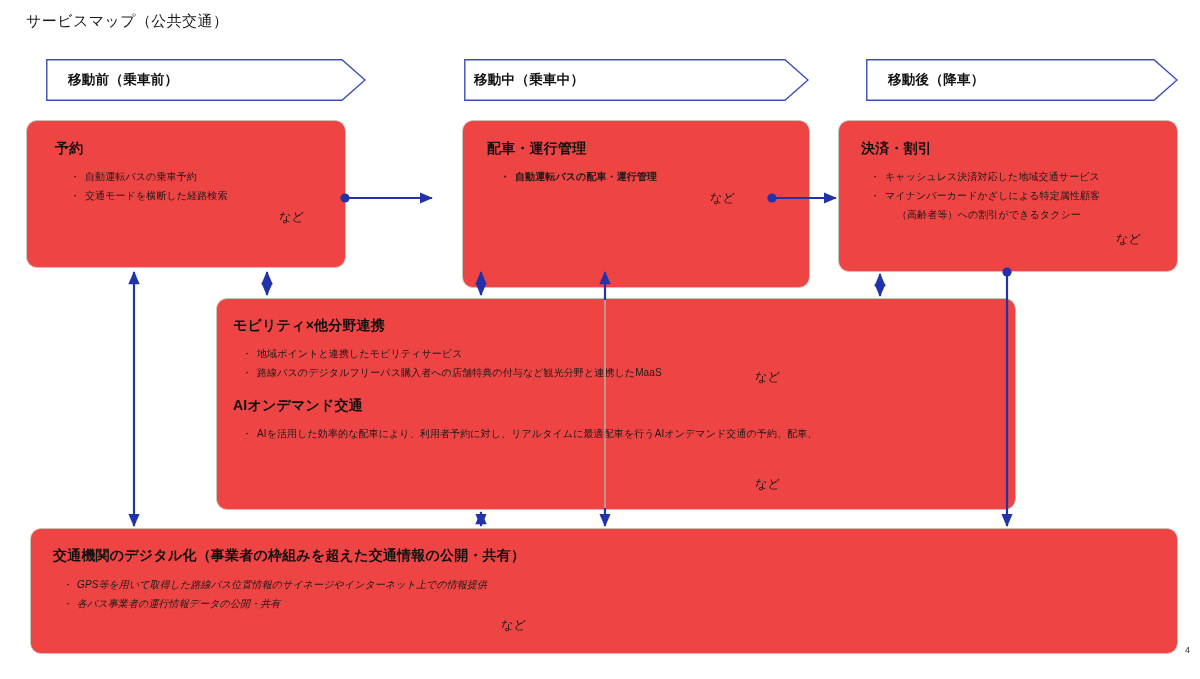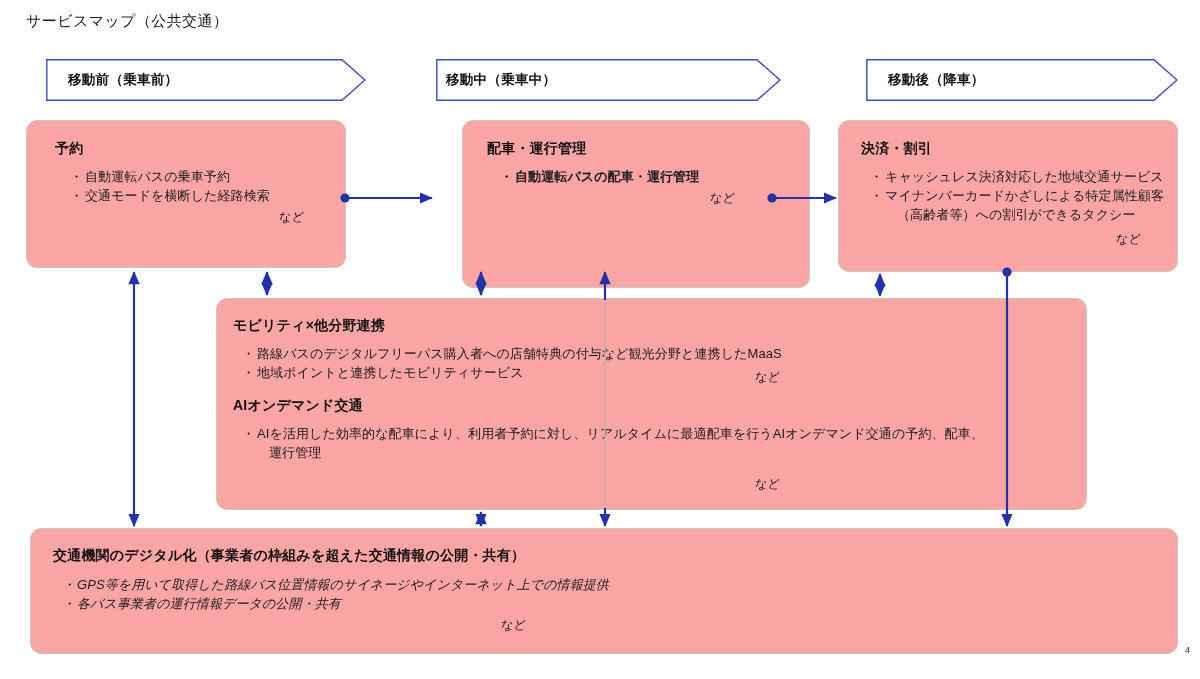--- a/index.html
+++ b/index.html
@@ -40,42 +40,42 @@
     font-size: 13.5px;
     font-weight: 700;
     color: #111;
     white-space: nowrap;
     letter-spacing: 0.3px;
   }
 
   
   .card {
     position: absolute;
-    background: #fca5a5;
+    background: #ef4444;
     border: 1px solid #c9c5bb;
     border-radius: 11px;
     padding-left: 20px;
   }
   .card-title {
     position: absolute;
     font-size: 14px;
     font-weight: 700;
     color: #111;
     white-space: nowrap;
     letter-spacing: 0.2px;
   }
   .bullets {
     position: absolute;
     margin: 0; padding: 0;
     list-style: none;
   }
   .bullets li {
     position: relative;
     padding-left: 14px;
-    font-size: 13px;
+    font-size: 10px;
     line-height: 19px;
     color: #1a1a1a;
     letter-spacing: 0.1px;
   }
   .bullets li::before {
     content: "・";
     position: absolute;
     left: -1px; top: 0;
     color: #1a1a1a;
   }
@@ -105,21 +105,21 @@
 
 <div class="page-title">サービスマップ（公共交通）</div>
 
 <div class="chevron" style="left:26px; top:59px; width:320px;margin-left:20px;">
   <svg width="320" height="42" viewBox="0 0 320 42">
     <polygon points="0.8,0.8 296,0.8 319,21 296,41.2 0.8,41.2" fill="#ffffff" stroke="#3a4fb5" stroke-width="1.4"></polygon>
   </svg>
   <span class="chev-label">移動前（乗車前）</span>
 </div>
 
-<div class="chevron" style="left:424px; top:59px; width:345px;padding-left:12px;">
+<div class="chevron" style="left:452px; top:59px; width:345px;padding-left:12px;">
   <svg width="345" height="42" viewBox="0 0 345 42">
     <polygon points="0.8,0.8 321,0.8 344,21 321,41.2 0.8,41.2" fill="#ffffff" stroke="#3a4fb5" stroke-width="1.4"></polygon>
   </svg>
   <span class="chev-label">移動中（乗車中）</span>
 </div>
 
 <div class="chevron" style="left:866px; top:59px; width:312px;">
   <svg width="312" height="42" viewBox="0 0 312 42">
     <polygon points="0.8,0.8 288,0.8 311,21 288,41.2 0.8,41.2" fill="#ffffff" stroke="#3a4fb5" stroke-width="1.4"></polygon>
   </svg>
@@ -146,32 +146,31 @@
 <div class="card" style="left:838px; top:120px; width:340px; height:152px;">
   <div class="card-title" style="left:22px; top:19px;">決済・割引</div>
   <ul class="bullets" style="left:32px; top:46px; width:306px;">
     <li>キャッシュレス決済対応した地域交通サービス</li>
     <li>マイナンバーカードかざしによる特定属性顧客</li>
     <li class="cont">（高齢者等）への割引ができるタクシー</li>
   </ul>
   <div class="nado" style="left:277px; top:110px;">など</div>
 </div>
 
-<div class="card" style="left:216px; top:298px; width:871px; height:212px;">
+<div class="card" style="left:216px; top:298px; width:800px; height:212px;">
   <div class="card-title" style="left:16px; top:18px;">モビリティ×他分野連携</div>
   <ul class="bullets" style="left:26px; top:45px; width:740px;">
+    <li>地域ポイントと連携したモビリティサービス</li>
     <li>路線バスのデジタルフリーパス購入者への店舗特典の付与など観光分野と連携したMaaS</li>
-    <li>地域ポイントと連携したモビリティサービス</li>
   </ul>
   <div class="nado" style="left:538px; top:70px;">など</div>
 
   <div class="card-title" style="left:16px; top:98px;">AIオンデマンド交通</div>
   <ul class="bullets" style="left:26px; top:125px; width:745px;">
     <li>AIを活用した効率的な配車により、利用者予約に対し、リアルタイムに最適配車を行うAIオンデマンド交通の予約、配車、</li>
-    <li class="cont">運行管理</li>
   </ul>
   <div class="nado" style="left:538px; top:177px;">など</div>
 </div>
 
 <div class="card" style="left:30px; top:528px; width:1148px; height:126px;">
   <div class="card-title" style="left:22px; top:18px;">交通機関のデジタル化（事業者の枠組みを超えた交通情報の公開・共有）</div>
   <ul class="bullets" style="left:32px; top:46px; width:1090px;font-style:italic;">
     <li>GPS等を用いて取得した路線バス位置情報のサイネージやインターネット上での情報提供</li>
     <li>各バス事業者の運行情報データの公開・共有</li>
   </ul>

